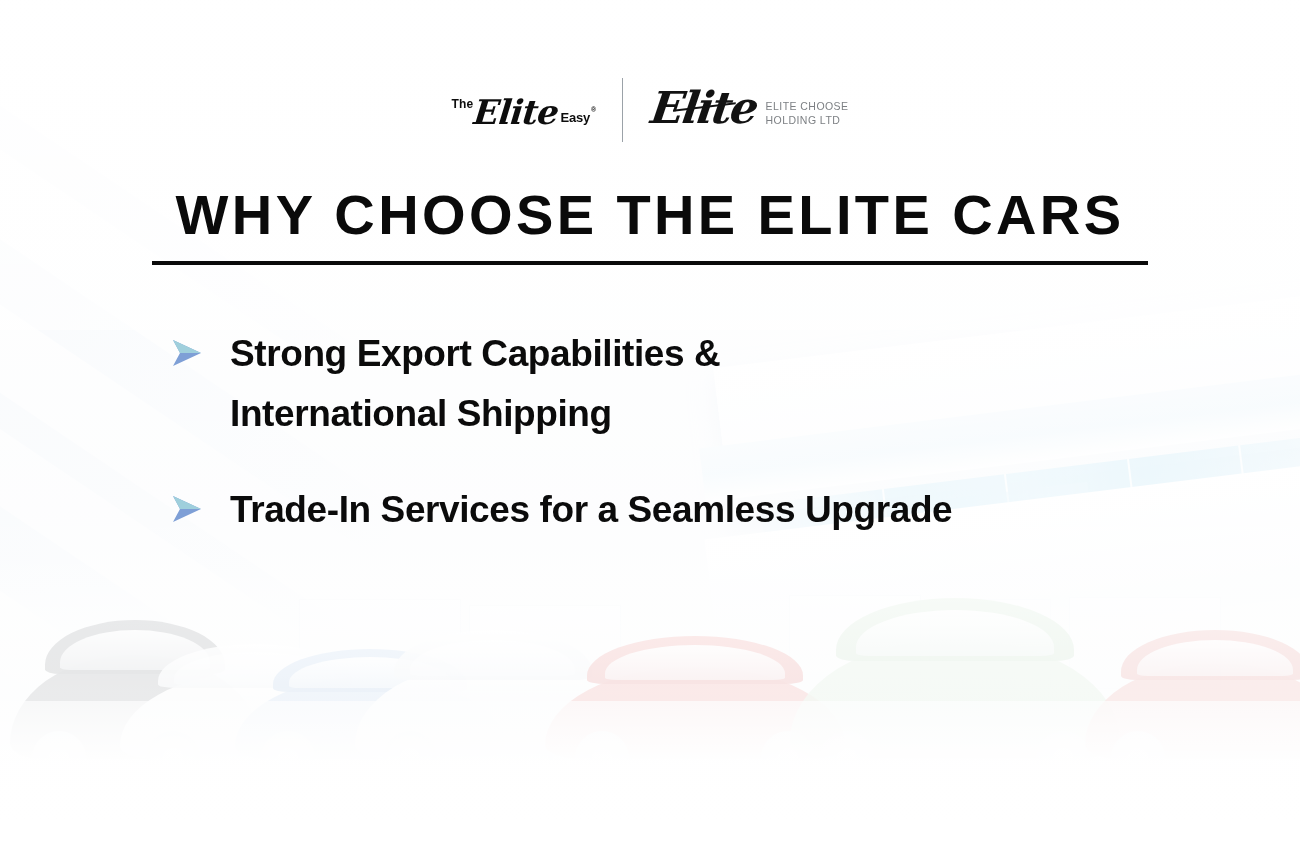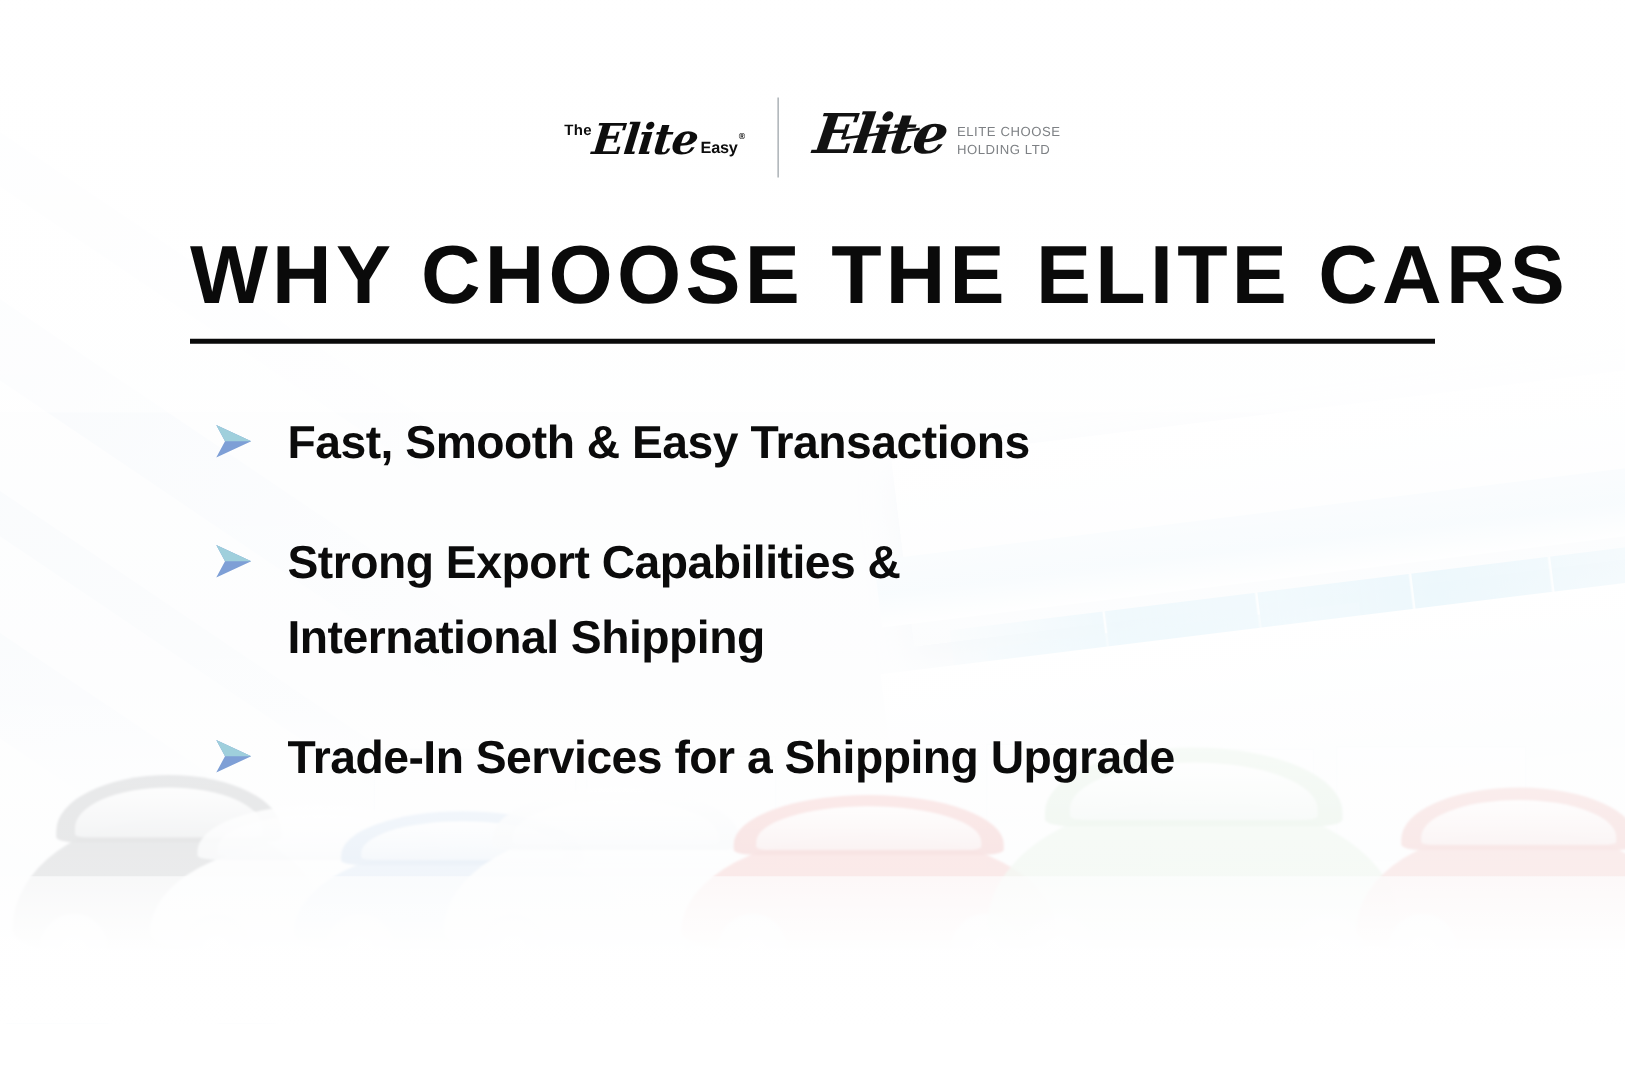--- a/index.html
+++ b/index.html
@@ -264,21 +264,21 @@
   
   .heading-wrap {
     position:absolute;
     left:152px;
     top:186px;
     width:996px;
   }
   .heading {
     font-family:"Liberation Sans Narrow","Liberation Sans", sans-serif;
     font-weight:700;
-    font-size:66px;
+    font-size:56px;
     line-height:1.02;
     letter-spacing:3.4px;
     color:#0a0a0a;
     text-transform:uppercase;
     white-space:nowrap;
     text-align:center;
     transform:scaleX(1.0);
   }
   .heading-rule {
     margin-top:18px;
@@ -433,46 +433,37 @@
 
     </div>
 
     <div class="heading-wrap">
       <div class="heading">WHY CHOOSE THE ELITE CARS</div>
       <div class="heading-rule"></div>
     </div>
 
     <div class="bullets">
 
-      <div class="bullet bullet-1">
-        <span class="arrow">
-          <svg viewBox="0 0 34 34" width="34" height="34" aria-hidden="true">
-            <path d="M3 4 L31 17 L3 30 L10 17 Z" fill="#7e9fd6"></path>
-            <path d="M3 4 L31 17 L10 17 Z" fill="#9fcfdc"></path>
-          </svg>
-        </span>
-        <span class="bullet-text">Fast, Smooth &amp; Easy Transactions</span>
-      </div>
 
       <div class="bullet bullet-2">
         <span class="arrow">
           <svg viewBox="0 0 34 34" width="34" height="34" aria-hidden="true">
             <path d="M3 4 L31 17 L3 30 L10 17 Z" fill="#7e9fd6"></path>
             <path d="M3 4 L31 17 L10 17 Z" fill="#9fcfdc"></path>
           </svg>
         </span>
         <span class="bullet-text">Strong Export Capabilities &amp; International Shipping</span>
       </div>
 
       <div class="bullet bullet-3">
         <span class="arrow">
           <svg viewBox="0 0 34 34" width="34" height="34" aria-hidden="true">
             <path d="M3 4 L31 17 L3 30 L10 17 Z" fill="#7e9fd6"></path>
             <path d="M3 4 L31 17 L10 17 Z" fill="#9fcfdc"></path>
           </svg>
         </span>
-        <span class="bullet-text">Trade-In Services for a Shipping Upgrade</span>
+        <span class="bullet-text">Trade-In Services for a Seamless Upgrade</span>
       </div>
 
     </div>
 
   </div>
 </div>
 
 </body></html>

